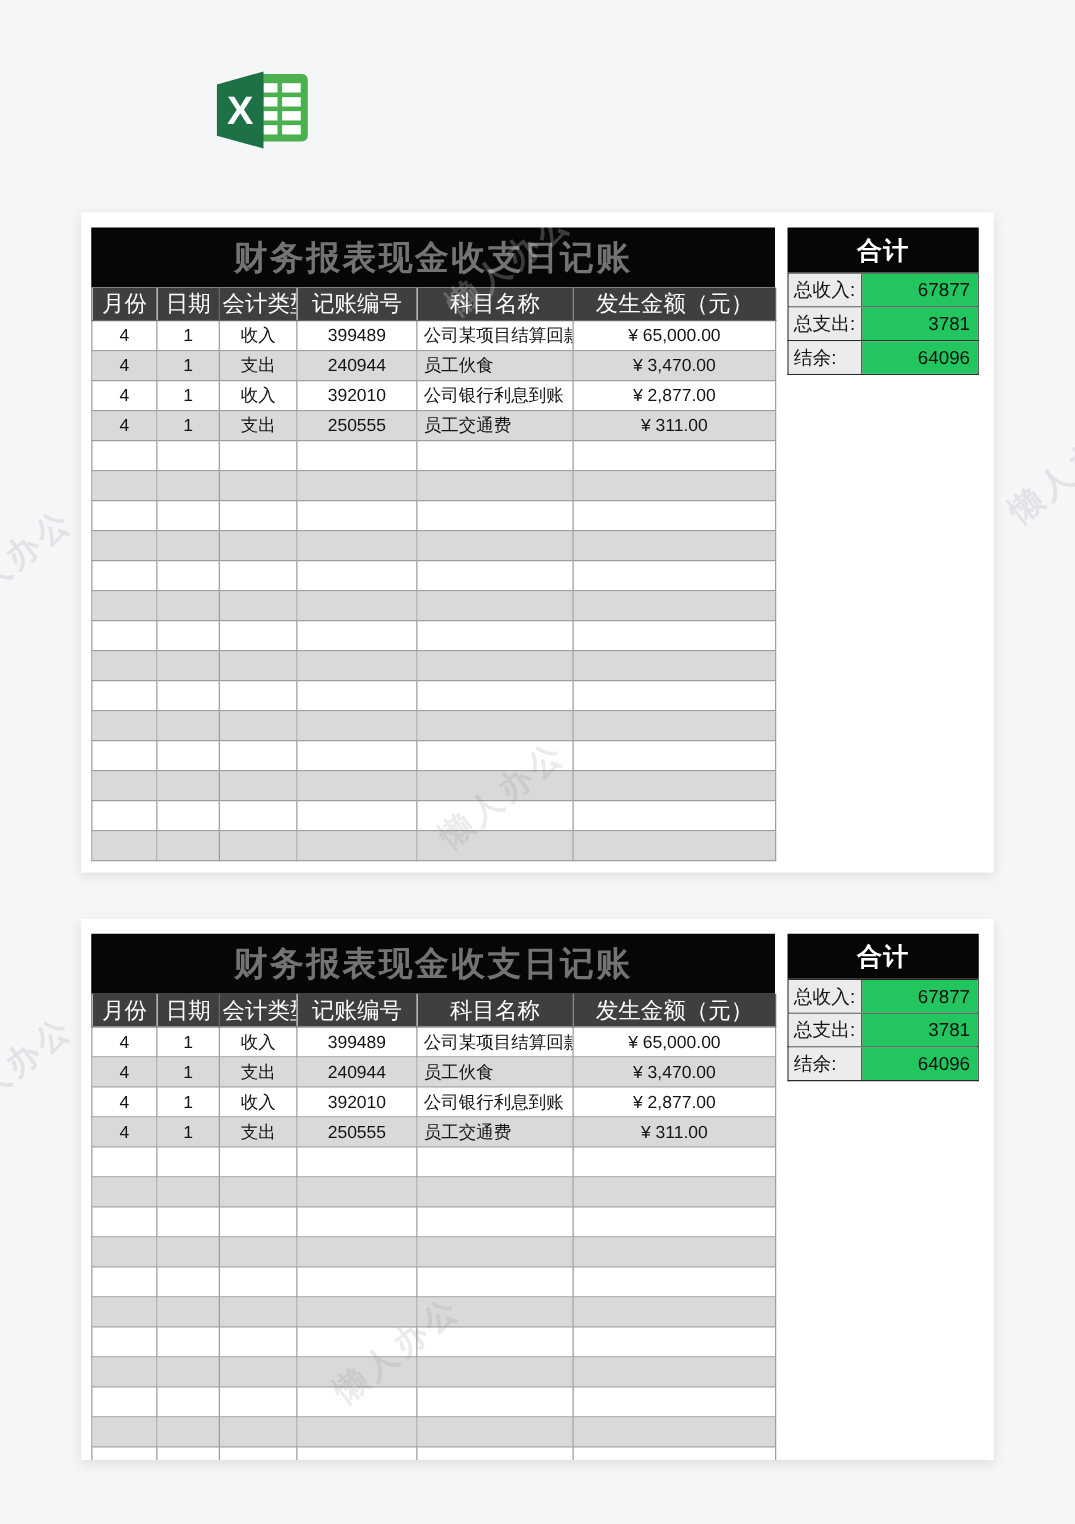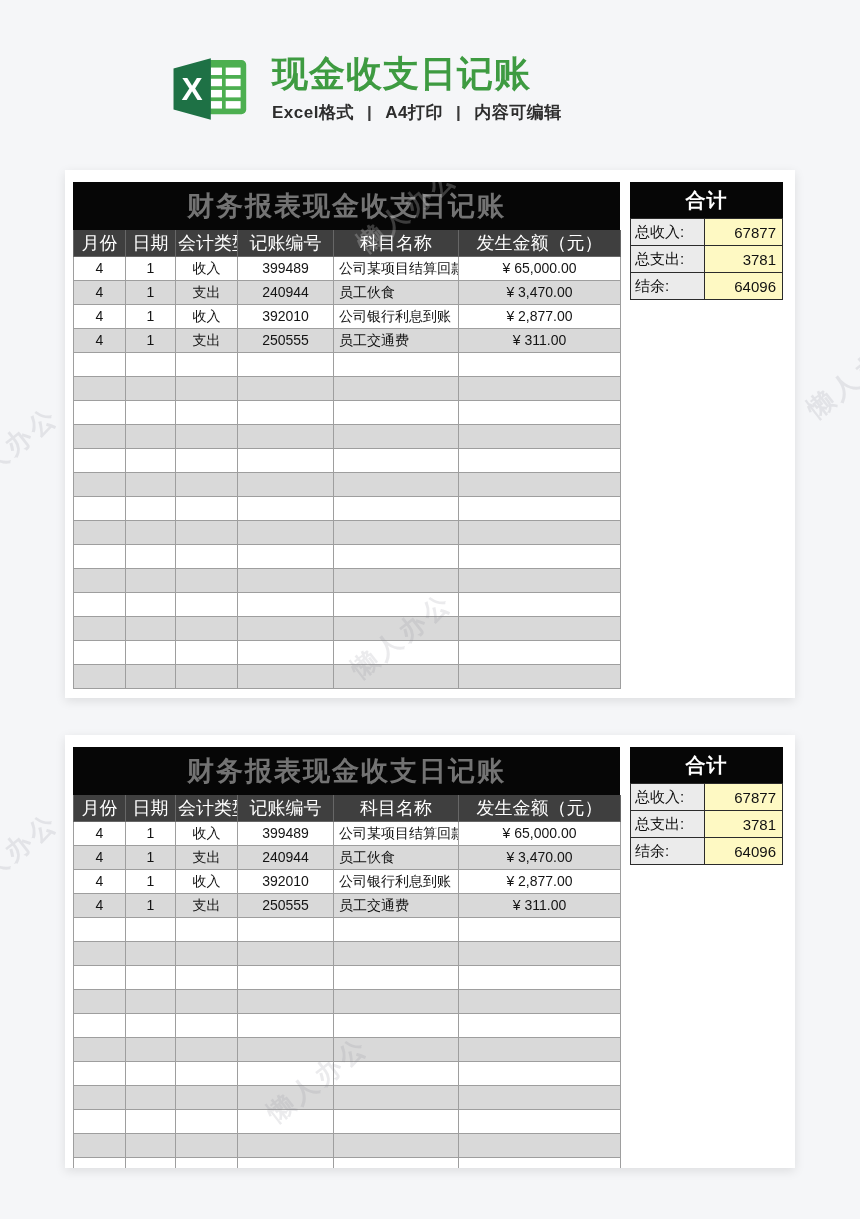--- a/index.html
+++ b/index.html
@@ -47,25 +47,25 @@
   table.grid tr.even td{background:#d9d9d9;}
   
   .summary{width:153px;flex:0 0 auto;}
   .summary-title{
     height:36px;background:#060606;color:#ffffff;font-size:20px;font-weight:bold;
     display:flex;align-items:center;justify-content:center;letter-spacing:1px;
   }
   .summary-row{display:flex;height:26px;border:1px solid #2b2b2b;border-top:none;}
   .summary-row:first-child{border-top:1px solid #2b2b2b;}
   .summary-label{
-    width:74px;flex:0 0 auto;background:#ebebeb;border-right:1px solid #2b2b2b;
+    width:59px;flex:0 0 auto;background:#ebebeb;border-right:1px solid #2b2b2b;
     font-size:15px;color:#111;display:flex;align-items:center;padding-left:4px;box-sizing:border-box;
   }
   .summary-value{
-    flex:1;background:#fef9c3;font-size:15px;color:#111;
+    flex:1;background:#22c55e;font-size:15px;color:#111;
     display:flex;align-items:center;justify-content:flex-end;padding-right:6px;
   }
   
   .wm{
     position:absolute;font-size:26px;font-weight:bold;letter-spacing:4px;
     transform:rotate(-38deg);color:rgba(128,128,145,0.16);
     white-space:nowrap;pointer-events:none;z-index:5;
   }
   .wm-1{top:192px;left:348px;color:rgba(255,255,255,0.22);}
   .wm-2{top:358px;left:798px;}
@@ -88,24 +88,20 @@
           <rect x="63" y="25" width="16" height="8"></rect>
         <rect x="47" y="37" width="12" height="8"></rect>
           <rect x="63" y="37" width="16" height="8"></rect>
         <rect x="47" y="49" width="12" height="8"></rect>
           <rect x="63" y="49" width="16" height="8"></rect>
       </g>
       <polygon points="7,14 47,3 47,69 7,58" fill="#1e7145"></polygon>
       <text x="27" y="48" font-size="34" font-weight="bold" fill="#ffffff" text-anchor="middle" font-family="Liberation Sans, sans-serif">X</text>
     </svg>
   </span>
-  <div class="hero-text">
-    <h1 class="hero-title">现金收支日记账</h1>
-    <div class="hero-sub"><span>Excel格式</span><span class="sep">|</span><span>A4打印</span><span class="sep">|</span><span>内容可编辑</span></div>
-  </div>
 </header>
 
 <section class="card card-1">
   <div class="card-inner">
     <div class="sheet">
       <div class="sheet-title">财务报表现金收支日记账</div>
       <table class="grid">
         <colgroup>
             <col class="c0">
             <col class="c1">

